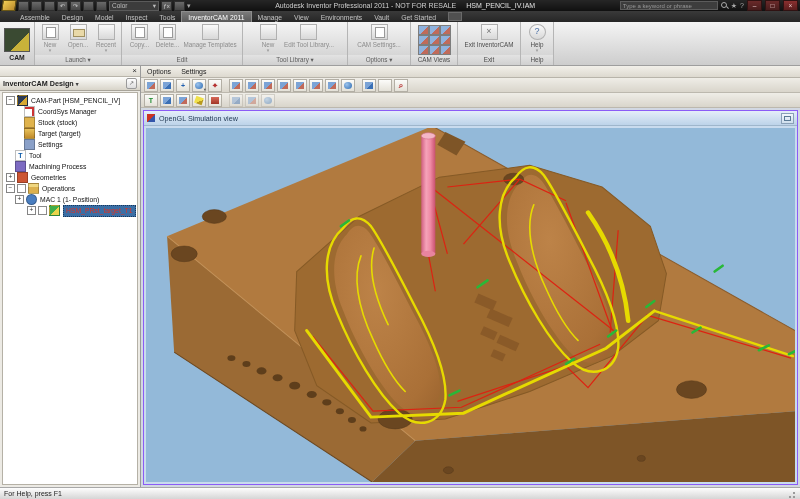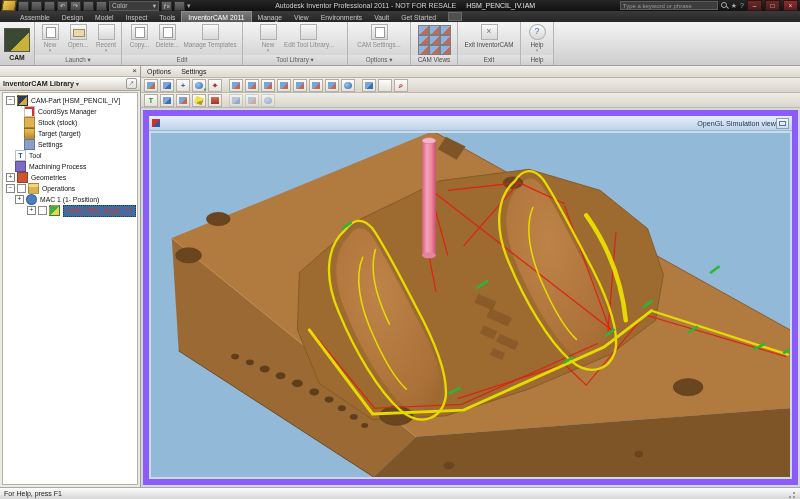--- a/index.html
+++ b/index.html
@@ -92,21 +92,21 @@
   .tbtn .plus{color:#1f5fb0;font-weight:bold;}
   .tbtn .zoomr{color:#b02020;font-weight:bold;font-size:8px;}
   .tbtn .tee{color:#1b8a2e;font-weight:bold;}
   .tbtn .pencilg{position:absolute;inset:2px;background:linear-gradient(135deg,#f0e04a 60%,#b89a20 60%);transform:rotate(20deg);}
   .tbtn .redbox{position:absolute;inset:2px;background:linear-gradient(#d86a5a,#a03525);}
   .tbtn.disabled{opacity:0.45;}
   .tb-sep{width:3px;}
   .tbtn .dda{position:absolute;right:-1px;bottom:-1px;font-size:4.5px;color:#555;line-height:4px;}
 
   
-  .viewport{flex:1;margin:2px;border:6px solid #8b5cf6;background:#0f172a;display:flex;flex-direction:column;text-align:right;}
+  .viewport{flex:1;margin:2px;border:1px solid #8b5cf6;background:#0f172a;display:flex;flex-direction:column;}
   .vp-title{height:14px;background:linear-gradient(#e5eef9,#bdd3e9);display:flex;align-items:center;padding:0 3px;border-bottom:1px solid #9fb6cc;}
   .vp-ico{width:8px;height:8px;background:linear-gradient(135deg,#cc3322 55%,#3355aa 55%);margin-right:4px;}
   .vp-text{flex:1;font-size:7.2px;color:#223a55;}
   .vp-max{width:11px;height:9px;border:1px solid #8aa0b8;background:linear-gradient(#f2f7fc,#cfdfee);position:relative;}
   .vp-max::before{content:"";position:absolute;left:2px;top:2px;width:5px;height:3px;border:1px solid #5b7democrat;border:1px solid #5b7a96;}
   .vp-scene{flex:1;border:2px solid #c9dbee;position:relative;overflow:hidden;}
   .vp-scene svg{position:absolute;inset:0;width:100%;height:100%;}
 
   
   #statusbar{position:absolute;left:0;top:487px;width:800px;height:12px;background:linear-gradient(#fdfdfd,#d6d6d6);border-top:1px solid #a8a8a8;display:flex;align-items:center;justify-content:space-between;padding:0 4px;box-sizing:border-box;}
@@ -272,21 +272,21 @@
   </div>
 
   <div id="main">
 
     <div id="left-panel">
       <div class="lp-top">
         <span class="lp-close">×</span>
       </div>
       <div class="lp-header">
         <span class="lp-title">
-          <span>InventorCAM Library</span>
+          <span>InventorCAM Design</span>
           <span class="arr">▾</span>
         </span>
         <span class="lp-gear">↗</span>
       </div>
       <div class="tree">
         <div class="trow ind0">
           <span class="expand">−</span>
           <span class="ticon i-campart"></span>
           <span class="tlabel">CAM-Part [HSM_PENCIL_IV]</span>
         </div>

